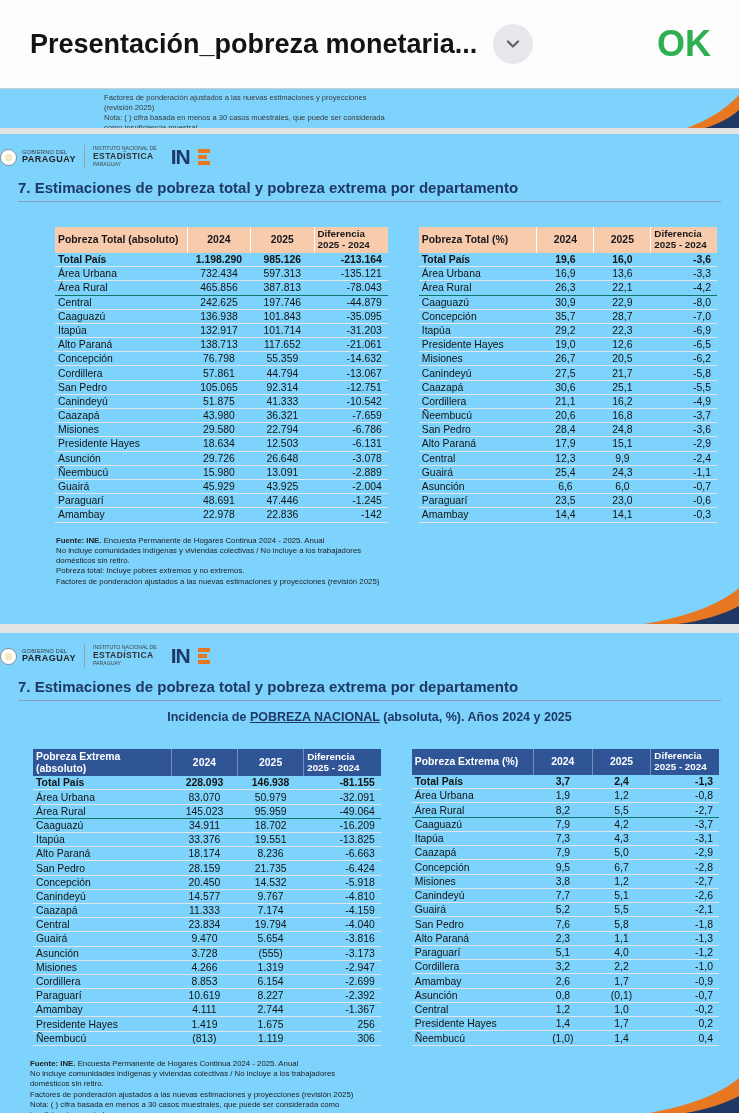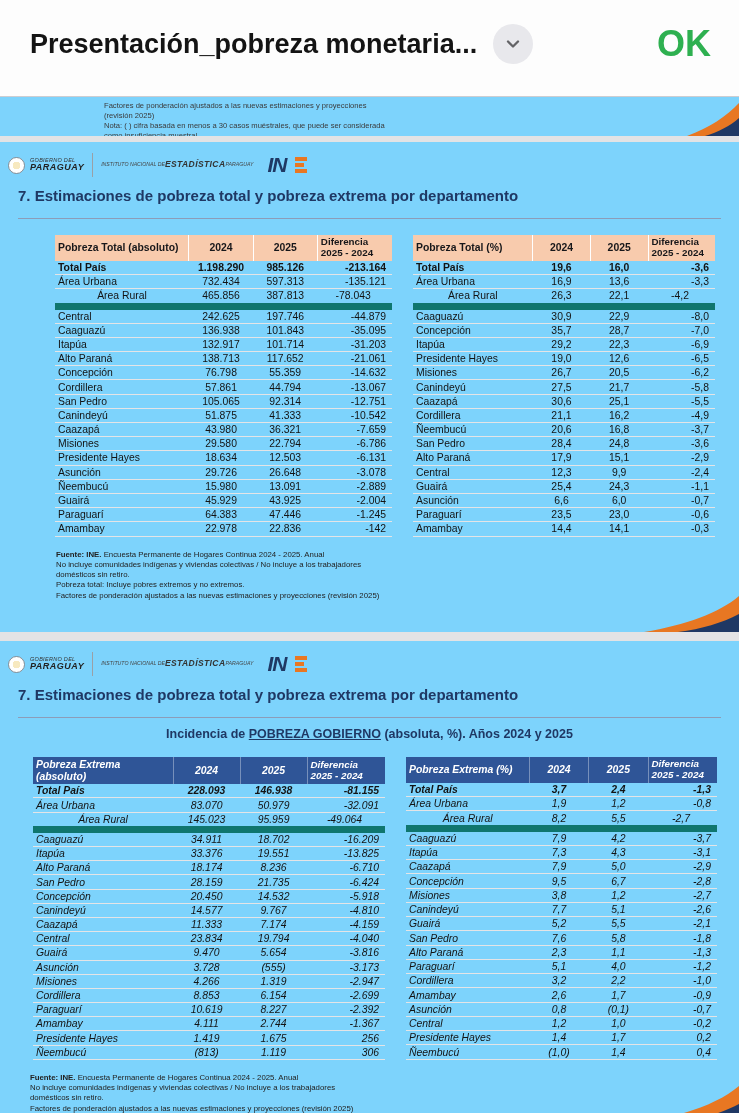--- a/index.html
+++ b/index.html
@@ -3,76 +3,76 @@
 <meta charset="utf-8">
 <style>
   html,body{margin:0;padding:0;}
   body{
     width:739px;height:1113px;overflow:hidden;background:#e3e3e5;
     font-family:"Liberation Sans","DejaVu Sans",sans-serif;
     -webkit-font-smoothing:antialiased;
   }
   
   .topbar{height:88px;background:#fdfdfd;display:flex;align-items:center;
-    padding:0 28px 8px 30px;border-bottom:1px solid #cdcdd1;position:relative;z-index:3;}
+    padding:0 28px 0 30px;border-bottom:1px solid #cdcdd1;position:relative;z-index:3;}
   .doc-title{font-size:27px;font-weight:700;color:#141414;white-space:nowrap;}
   .chev-btn{width:40px;height:40px;border-radius:50%;background:#e8e8ec;border:none;
     margin-left:16px;display:flex;align-items:center;justify-content:center;cursor:pointer;padding:0;flex:0 0 auto;}
   .ok-btn{margin-left:auto;border:none;background:none;font-size:36px;font-weight:600;
     color:var(--green,#2eb050);cursor:pointer;font-family:inherit;padding:0;}
   
   .card{background:#7dd3fc;position:relative;overflow:hidden;}
   .fragment{height:39px;margin-bottom:6px;padding:4px 60px 4px 104px;box-sizing:border-box;}
   .small-notes{font-size:7.6px;line-height:1.32;color:#3a3a3a;max-width:292px;}
   .slide{margin-bottom:9px;padding-top:7px;box-sizing:border-box;}
   .s1{height:490px;}
   .s2{height:481px;}
   
-  .logo-row{display:flex;align-items:center;padding:4px 10px 2px 8px;font-style:italic;}
+  .logo-row{display:flex;align-items:center;padding:4px 10px 2px 0;}
   .gob{display:flex;align-items:center;gap:5px;}
   .coat{width:17px;height:17px;border-radius:50%;border:1.5px solid #8a8f96;
     background:radial-gradient(circle,#f7e9c0 0 35%,#ffffff 36% 100%);display:inline-block;box-sizing:border-box;}
   .gob-text{display:flex;flex-direction:column;line-height:1.1;}
   .g1{font-size:5.5px;color:#333;letter-spacing:.3px;}
   .g2{font-size:9px;font-weight:700;color:#222;letter-spacing:.5px;}
   .vrule{width:1px;height:24px;background:#9aa0a6;margin:0 8px;}
-  .inst{display:flex;line-height:1.15;align-items:center;}
+  .inst{display:flex;flex-direction:column;line-height:1.15;}
   .i1,.i3{font-size:5.2px;color:#444;}
   .i2{font-size:8.5px;font-weight:700;color:#333;letter-spacing:.4px;}
   .ine{display:flex;align-items:flex-end;margin-left:14px;gap:8px;}
   .ine-in{font-size:21px;font-weight:800;color:var(--navy,#1F3864);line-height:.85;letter-spacing:-1px;}
   .ine-e{display:flex;flex-direction:column;gap:2px;padding-bottom:1px;}
   .ine-e i{display:block;width:12px;height:4px;background:var(--orange,#E87722);}
   .ine-e i:nth-child(2){width:9px;}
   
-  .slide-title{margin:8px 18px 0;padding-bottom:14px;border-bottom:1.3px solid #8c9cb8;
+  .slide-title{margin:8px 18px 0;padding-bottom:5px;border-bottom:1.3px solid #8c9cb8;
     color:var(--navy,#1F3864);font-size:15px;font-weight:700;}
   .subtitle{margin-top:9px;text-align:center;font-size:12.5px;font-weight:700;color:var(--navy,#1F3864);}
   .subtitle .u{text-decoration:underline;}
   
-  .tables{display:flex;gap:21px;margin-top:16px;}
+  .tables{display:flex;gap:31px;margin-top:25px;}
   .s1 .tables{padding:0 22px 0 55px;}
-  .s2 .tables{padding:0 12px 0 33px;font-style:italic;}
+  .s2 .tables{padding:0 20px 0 33px;}
   .tbl{border-collapse:collapse;font-size:10.4px;color:#131313;table-layout:fixed;border-bottom:1px solid #8a8a8a;}
   .s1 .t-abs{width:337px;} .s1 .t-pct{width:302px;}
   .s2 .t-abs{width:352px;} .s2 .t-pct{width:311px;}
   .tbl th{font-weight:700;padding:2px 3px;line-height:1.12;vertical-align:middle;}
   .tbl th.lbl{text-align:left;width:41%;}
   .tbl th.yr{width:18.5%;text-align:center;}
   .tbl th.df{width:22%;text-align:left;white-space:pre-line;font-size:9.8px;}
   .s1 .tbl th{background:var(--peach,#F8CBAD);color:#17171a;}
   .s1 .tbl th.yr,.s1 .tbl th.df{border-left:1px solid #ffffff;}
   .s2 .tbl th{background:var(--blue,#2F5597);color:#ffffff;}
   .s2 .tbl th.yr,.s2 .tbl th.df{border-left:1px solid rgba(255,255,255,.35);}
   .tbl td{padding:1.1px 3px;border-bottom:.6px solid #e4e4e6;overflow:hidden;white-space:nowrap;}
   .tbl td.lbl{text-align:left;}
   .tbl td.num{text-align:center;}
   .tbl td.df{text-align:right;padding-right:6px;}
   .tbl tr.bold td{font-weight:700;}
-  .tbl tr.rule td{border-bottom:7px solid #0f766e;text-align:center;}
+  .tbl tr.rule td{border-bottom:1px solid #0f766e;}
   
   .notes{font-size:7.8px;line-height:1.32;color:#222;margin-top:13px;max-width:345px;}
   .s1 .notes{margin-left:56px;}
   .s2 .notes{margin-left:30px;}
   
   .swoosh{position:absolute;right:0;bottom:0;line-height:0;}
 </style>
 </head>
 <body>
 
@@ -240,21 +240,21 @@
               <td class="df">-2.889</td>
             </tr>
             <tr>
               <td class="lbl">Guairá</td>
               <td class="num">45.929</td>
               <td class="num">43.925</td>
               <td class="df">-2.004</td>
             </tr>
             <tr>
               <td class="lbl">Paraguarí</td>
-              <td class="num">64.383</td>
+              <td class="num">48.691</td>
               <td class="num">47.446</td>
               <td class="df">-1.245</td>
             </tr>
             <tr>
               <td class="lbl">Amambay</td>
               <td class="num">22.978</td>
               <td class="num">22.836</td>
               <td class="df">-142</td>
             </tr>
           </tbody>
@@ -426,21 +426,21 @@
             <i></i>
             <i></i>
             <i></i>
           </span>
       </div>
     </div>
 
     <div class="slide-title">7. Estimaciones de pobreza total y pobreza extrema por departamento</div>
 
     <div class="subtitle">
-      <span>Incidencia de </span><span class="u">POBREZA GOBIERNO</span><span> (absoluta, %). Años 2024 y 2025</span>
+      <span>Incidencia de </span><span class="u">POBREZA NACIONAL</span><span> (absoluta, %). Años 2024 y 2025</span>
     </div>
 
     <div class="tables">
       <table class="tbl t-abs">
         <thead>
             <tr>
           <th class="lbl">Pobreza Extrema (absoluto)</th>
           <th class="yr">2024</th>
           <th class="yr">2025</th>
           <th class="df">Diferencia
@@ -475,21 +475,21 @@
             <tr>
               <td class="lbl">Itapúa</td>
               <td class="num">33.376</td>
               <td class="num">19.551</td>
               <td class="df">-13.825</td>
             </tr>
             <tr>
               <td class="lbl">Alto Paraná</td>
               <td class="num">18.174</td>
               <td class="num">8.236</td>
-              <td class="df">-6.710</td>
+              <td class="df">-6.663</td>
             </tr>
             <tr>
               <td class="lbl">San Pedro</td>
               <td class="num">28.159</td>
               <td class="num">21.735</td>
               <td class="df">-6.424</td>
             </tr>
             <tr>
               <td class="lbl">Concepción</td>
               <td class="num">20.450</td>

